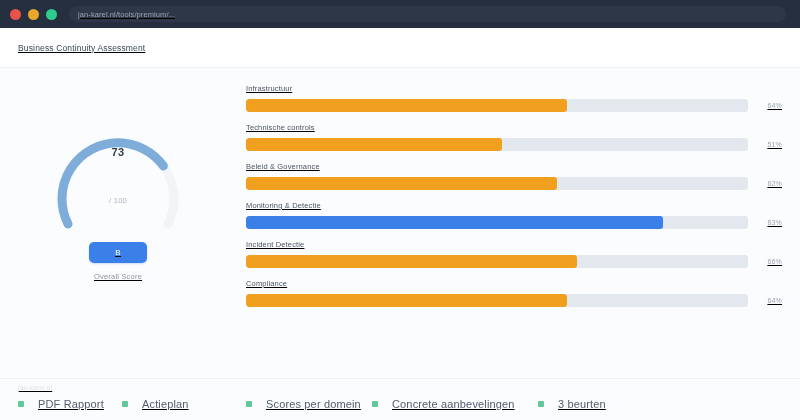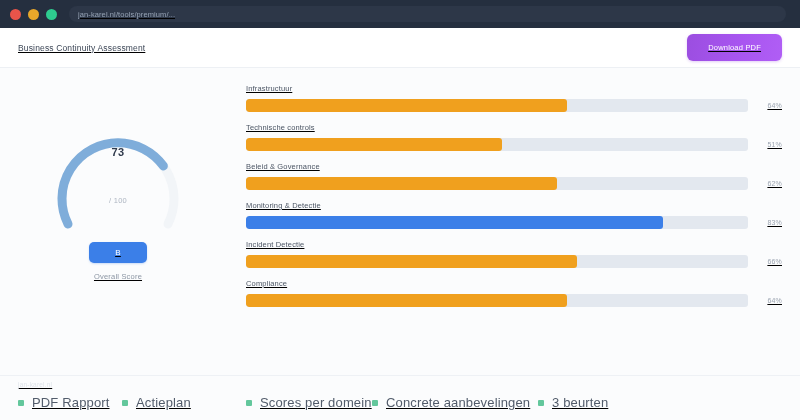--- a/index.html
+++ b/index.html
@@ -187,22 +187,22 @@
     color: #dfe4ea;
     letter-spacing: .2px;
     margin-bottom: 7px;
   }
   .footitems {
     display: flex;
     align-items: center;
   }
   .footitem {
     display: flex; align-items: center;
-    gap: 8px;
-    font-size: 13px;
+    gap: 14px;
+    font-size: 11px;
     color: #525c6b;
     letter-spacing: .15px;
     white-space: nowrap;
   }
   .footitem:nth-child(1) { width: 104px; }
   .footitem:nth-child(2) { width: 124px; }
   .footitem:nth-child(3) { width: 126px; }
   .footitem:nth-child(4) { width: 166px; }
   .checkicon {
     width: 6px; height: 6px;
@@ -223,21 +223,20 @@
       <span class="dot yellow" style="background: rgb(232, 167, 42);"></span>
       <span class="dot green" style="background: rgb(46, 204, 143);"></span>
     </div>
     <div class="urlbar">
       <span class="urltext" title="jan-karel.nl/tools/premium/...">jan-karel.nl/tools/premium/...</span>
     </div>
   </div>
 
   <div class="pageheader">
     <div class="pagetitle">Business Continuity Assessment</div>
-    <button class="pdfbtn">Download PDF</button>
   </div>
 
   <div class="content">
 
     <div class="gaugecol">
       <div class="gaugewrap">
         <svg width="160" height="152" viewBox="0 0 160 152">
           <path id="gauge-track" d="M 30 138 A 56 56 0 1 1 130 138" fill="none" stroke="#f2f5f8" stroke-width="9" stroke-linecap="round"></path>
           <path id="gauge-value" d="M 30 138 A 56 56 0 1 1 130 138" fill="none" stroke="#7fadda" stroke-width="9" stroke-linecap="round" stroke-dasharray="166.63203491210936 248.2630615234375"></path>
         </svg>

